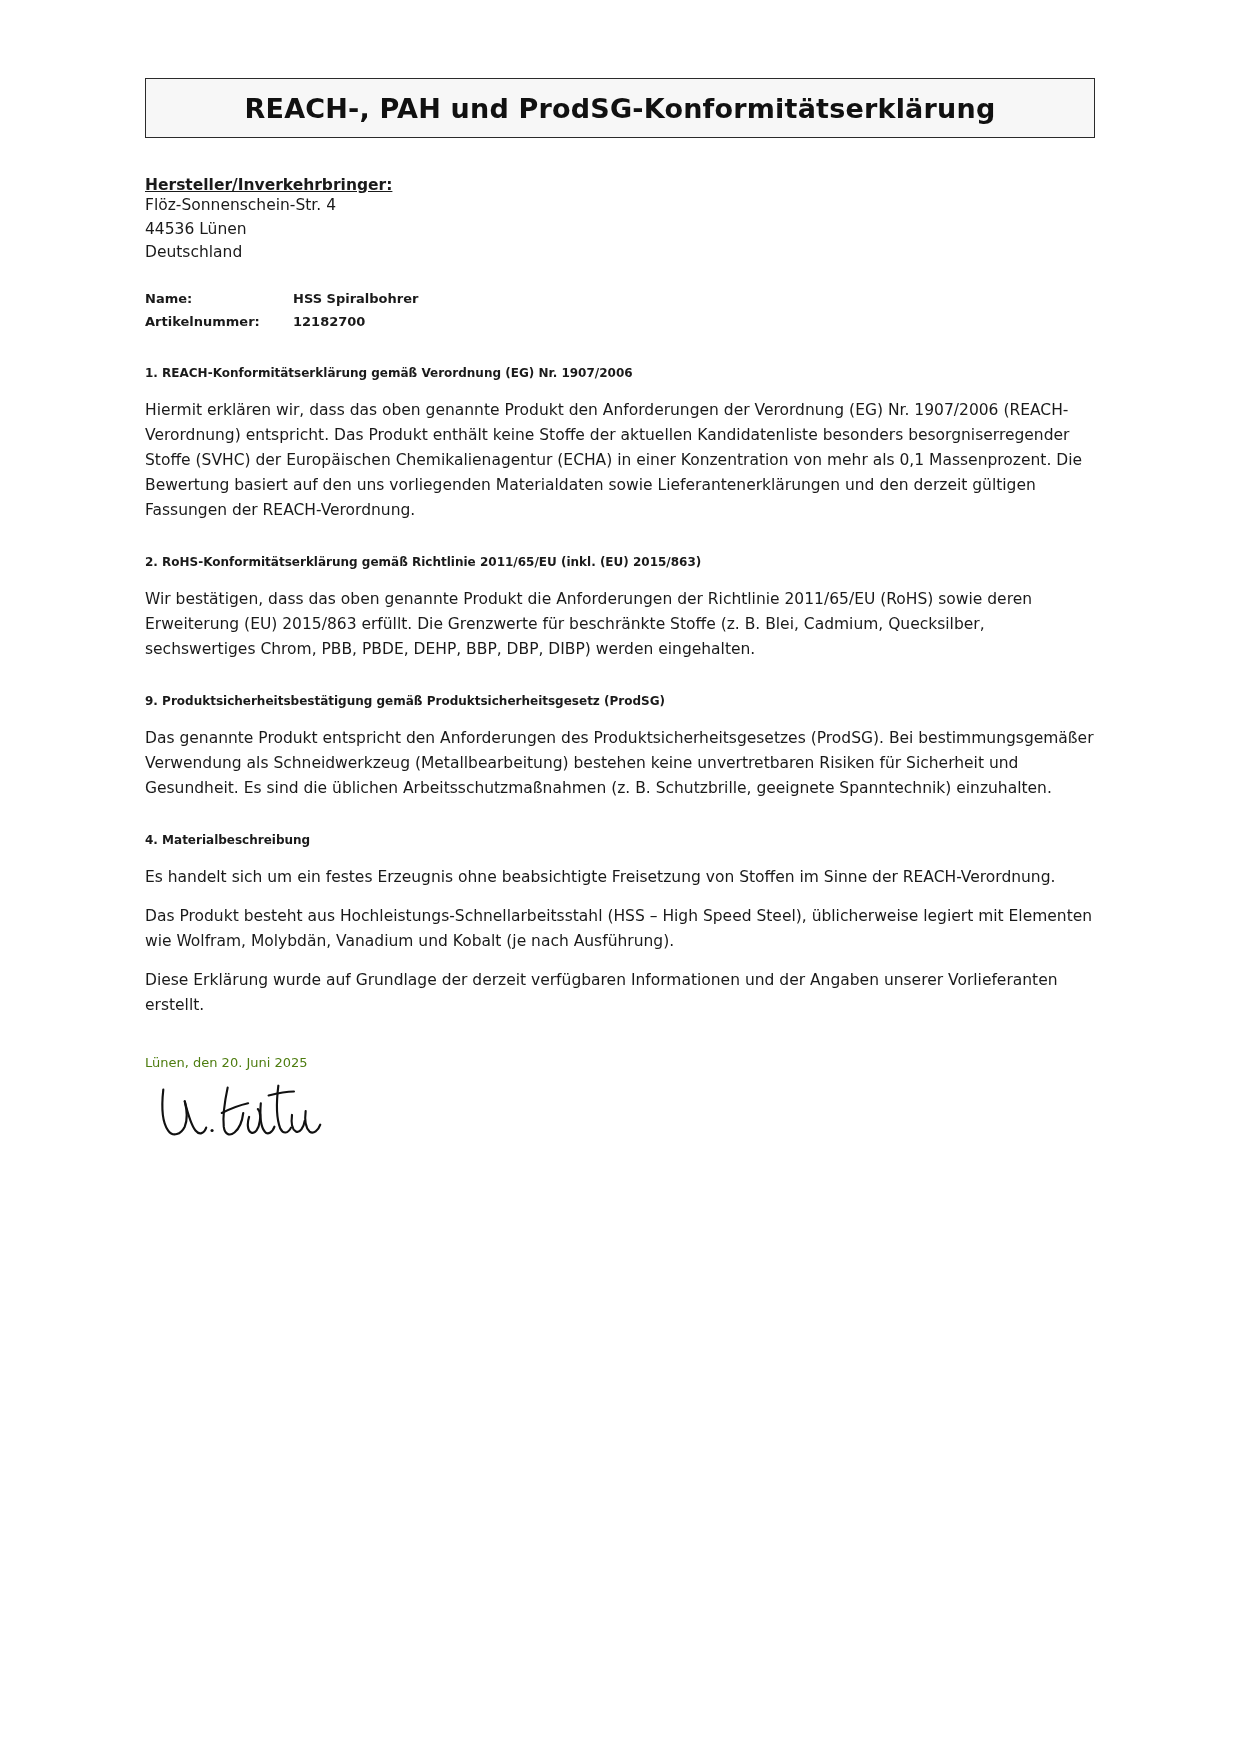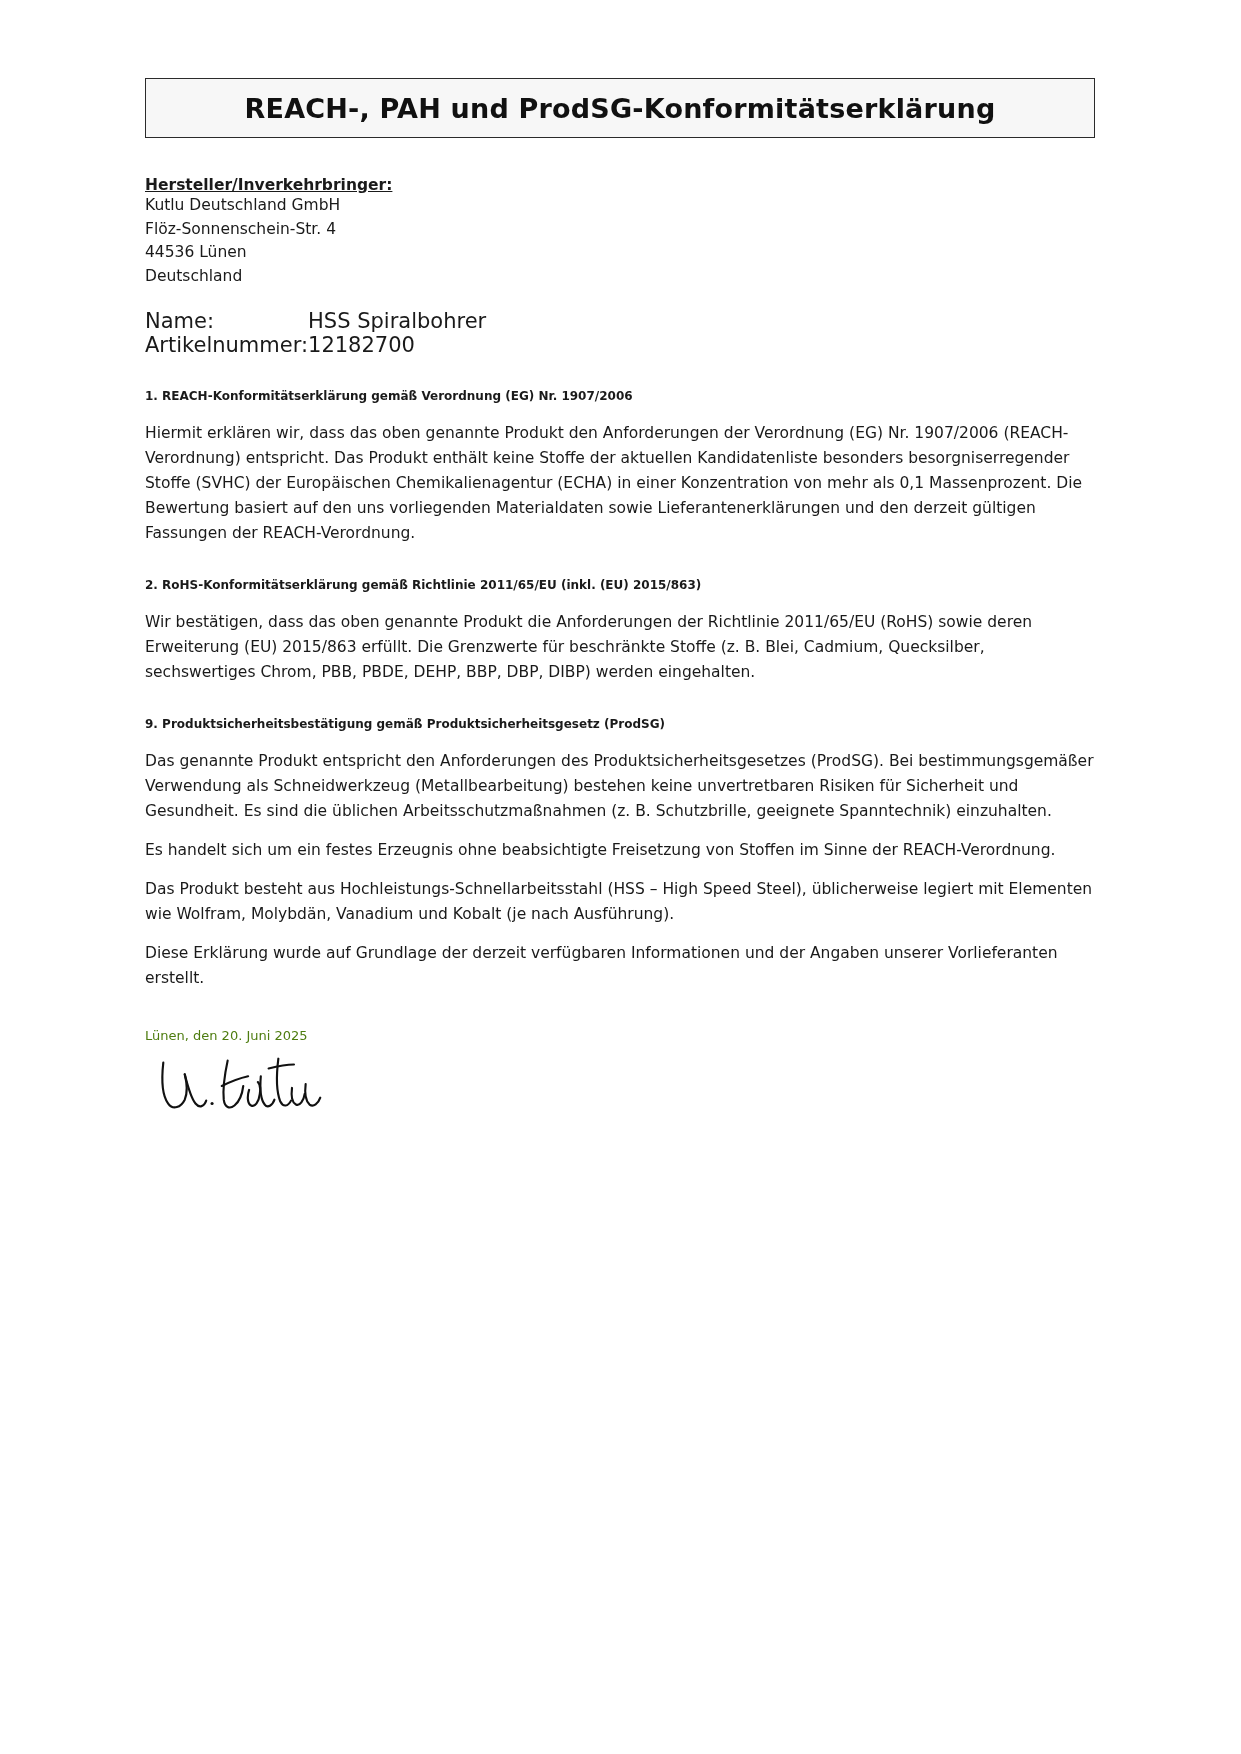--- a/index.html
+++ b/index.html
@@ -57,24 +57,25 @@
   .addr-line {
     font-size: 15.5px;
     line-height: 23.5px;
   }
 
   .kv-table {
     margin-top: 22px;
     border-collapse: collapse;
   }
   .kv-table td {
-    font-size: 21px;
+    font-size: 13px;
     line-height: 23.5px;
     padding: 0;
     vertical-align: top;
+    font-weight: bold;
   }
   .kv-label { width: 148px; }
 
   h2.sec-head {
     font-size: 12px;
     font-weight: bold;
     margin: 28px 0 0 0;
     line-height: 22px;
   }
   p.para {
@@ -108,21 +109,20 @@
 
 <div class="page">
   <div class="content">
 
     <div class="title-box">
       <span class="title-text">REACH-, PAH und ProdSG-Konformitätserklärung</span>
     </div>
 
     <div class="block">
       <div class="addr-heading">Hersteller/Inverkehrbringer:</div>
-      <div class="addr-line">Kutlu Deutschland GmbH</div>
       <div class="addr-line">Flöz-Sonnenschein-Str. 4</div>
       <div class="addr-line">44536 Lünen</div>
       <div class="addr-line">Deutschland</div>
     </div>
 
     <table class="kv-table">
       <tbody>
           <tr>
         <td class="kv-label">Name:</td>
         <td>HSS Spiralbohrer</td>
@@ -136,20 +136,21 @@
 
     <h2 class="sec-head">1. REACH-Konformitätserklärung gemäß Verordnung (EG) Nr. 1907/2006</h2>
     <p class="para">Hiermit erklären wir, dass das oben genannte Produkt den Anforderungen der Verordnung (EG) Nr. 1907/2006 (REACH-Verordnung) entspricht. Das Produkt enthält keine Stoffe der aktuellen Kandidatenliste besonders besorgniserregender Stoffe (SVHC) der Europäischen Chemikalienagentur (ECHA) in einer Konzentration von mehr als 0,1 Massenprozent. Die Bewertung basiert auf den uns vorliegenden Materialdaten sowie Lieferantenerklärungen und den derzeit gültigen Fassungen der REACH-Verordnung.</p>
 
     <h2 class="sec-head">2. RoHS-Konformitätserklärung gemäß Richtlinie 2011/65/EU (inkl. (EU) 2015/863)</h2>
     <p class="para">Wir bestätigen, dass das oben genannte Produkt die Anforderungen der Richtlinie 2011/65/EU (RoHS) sowie deren Erweiterung (EU) 2015/863 erfüllt. Die Grenzwerte für beschränkte Stoffe (z. B. Blei, Cadmium, Quecksilber, sechswertiges Chrom, PBB, PBDE, DEHP, BBP, DBP, DIBP) werden eingehalten.</p>
 
     <h2 class="sec-head">9. Produktsicherheitsbestätigung gemäß Produktsicherheitsgesetz (ProdSG)</h2>
     <p class="para">Das genannte Produkt entspricht den Anforderungen des Produktsicherheitsgesetzes (ProdSG). Bei bestimmungsgemäßer Verwendung als Schneidwerkzeug (Metallbearbeitung) bestehen keine unvertretbaren Risiken für Sicherheit und Gesundheit. Es sind die üblichen Arbeitsschutzmaßnahmen (z. B. Schutzbrille, geeignete Spanntechnik) einzuhalten.</p>
 
+    <h2 class="sec-head">4. Materialbeschreibung</h2>
     <p class="para">Es handelt sich um ein festes Erzeugnis ohne beabsichtigte Freisetzung von Stoffen im Sinne der REACH-Verordnung.</p>
     <p class="para">Das Produkt besteht aus Hochleistungs-Schnellarbeitsstahl (HSS – High Speed Steel), üblicherweise legiert mit Elementen wie Wolfram, Molybdän, Vanadium und Kobalt (je nach Ausführung).</p>
     <p class="para">Diese Erklärung wurde auf Grundlage der derzeit verfügbaren Informationen und der Angaben unserer Vorlieferanten erstellt.</p>
 
     <div class="sig-area">
       <div class="sig-place">Lünen, den 20. Juni 2025</div>
       <svg class="sig-img" viewBox="0 0 200 80" aria-hidden="true">
         <g fill="none" stroke="#111111" stroke-width="2.2" stroke-linecap="round" stroke-linejoin="round">
           <path d="M8 16 C6 34, 7 50, 13 58 C18 65, 26 62, 30 54 C33 47, 32 36, 30 28"></path>
           <path d="M30 28 C33 40, 36 52, 41 58 C45 63, 50 61, 52 55"></path>

